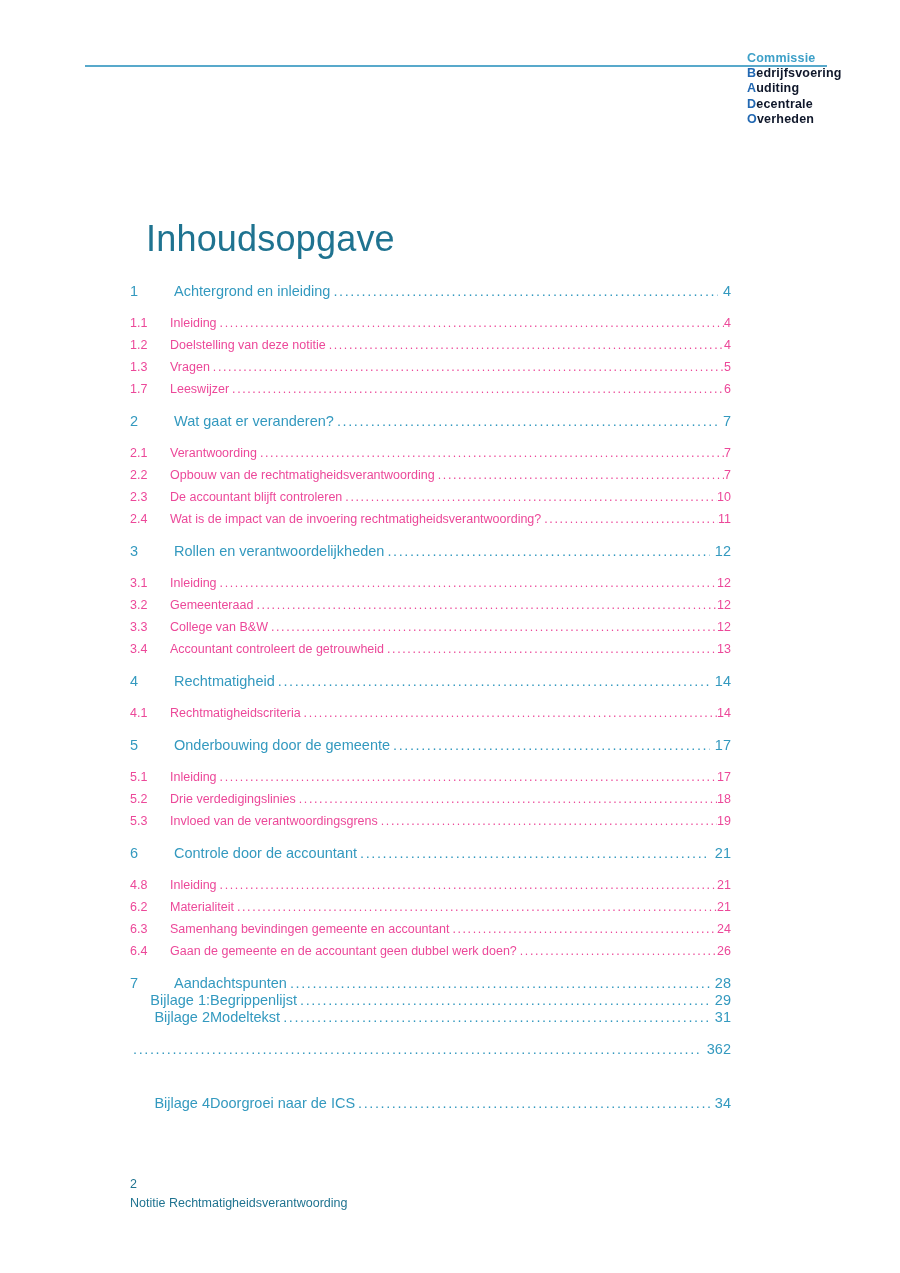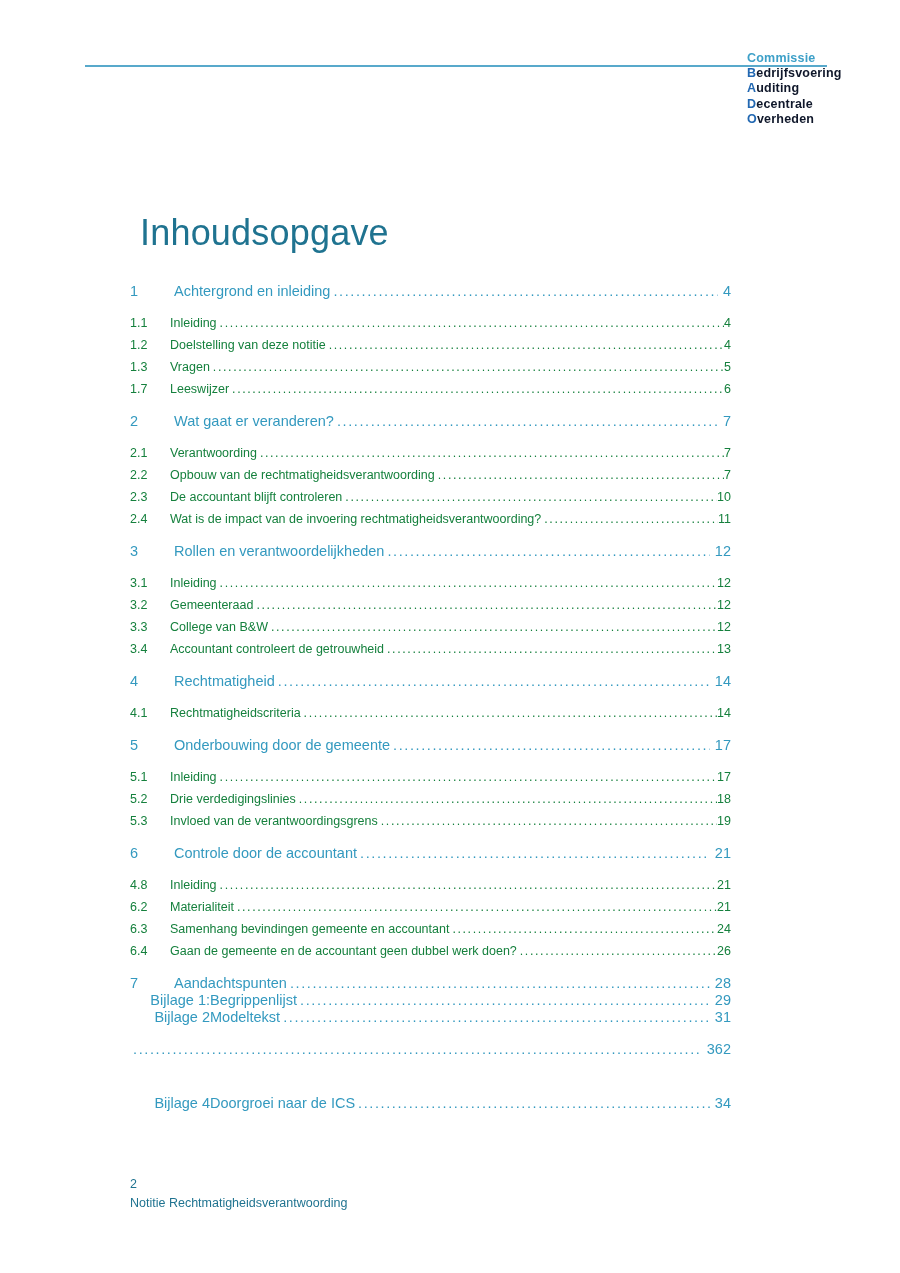--- a/index.html
+++ b/index.html
@@ -9,26 +9,26 @@
     overflow:hidden;
   }
   
   .rule { position:absolute; left:85px; top:65px; width:742px; height:2px; background:#58a9cb; }
   .logo { position:absolute; left:747px; top:51px; font-size:12.5px; font-weight:bold; line-height:15.2px; letter-spacing:0.2px; white-space:nowrap; }
   .logo-commissie { color:#3da0c8; }
   .ini  { color:#2268b2; }
   .rest { color:#0f172a; }
 
   
-  .page-title { position:absolute; left:128px; top:200px; margin:12px; font-size:36px; font-weight:400; color:#1f7390; letter-spacing:0.2px; }
+  .page-title { position:absolute; left:128px; top:200px; margin:18px; font-size:36px; font-weight:400; color:#1f7390; letter-spacing:0.2px; }
 
   
   .toc { position:absolute; left:130px; top:270px; width:601px; display:flex; flex-direction:column; }
   .row { display:flex; align-items:baseline; height:22px; line-height:22px; white-space:nowrap; }
-  .row.s { font-size:12.5px; color:#15803d; }
+  .row.s { font-size:12.5px; color:#ec4899; }
   .row.h, .row.b, .row.b3 { font-size:14.5px; color:#3399bf; margin:10px 0; }
   .row.b3 { margin-top:0; }
   .row.tight { margin-top:-15px; }
   .row.push { margin-top:22px; }
   .num { flex:0 0 44px; }
   .row.s .num { flex-basis:40px; }
   .row.b .num { flex-basis:80px;text-align:right; }
   .t { flex:0 0 auto; }
   .dots { flex:1 1 auto; overflow:hidden; letter-spacing:1.6px; padding-left:3px; }
   .pg { flex:0 0 auto; text-align:right; }

